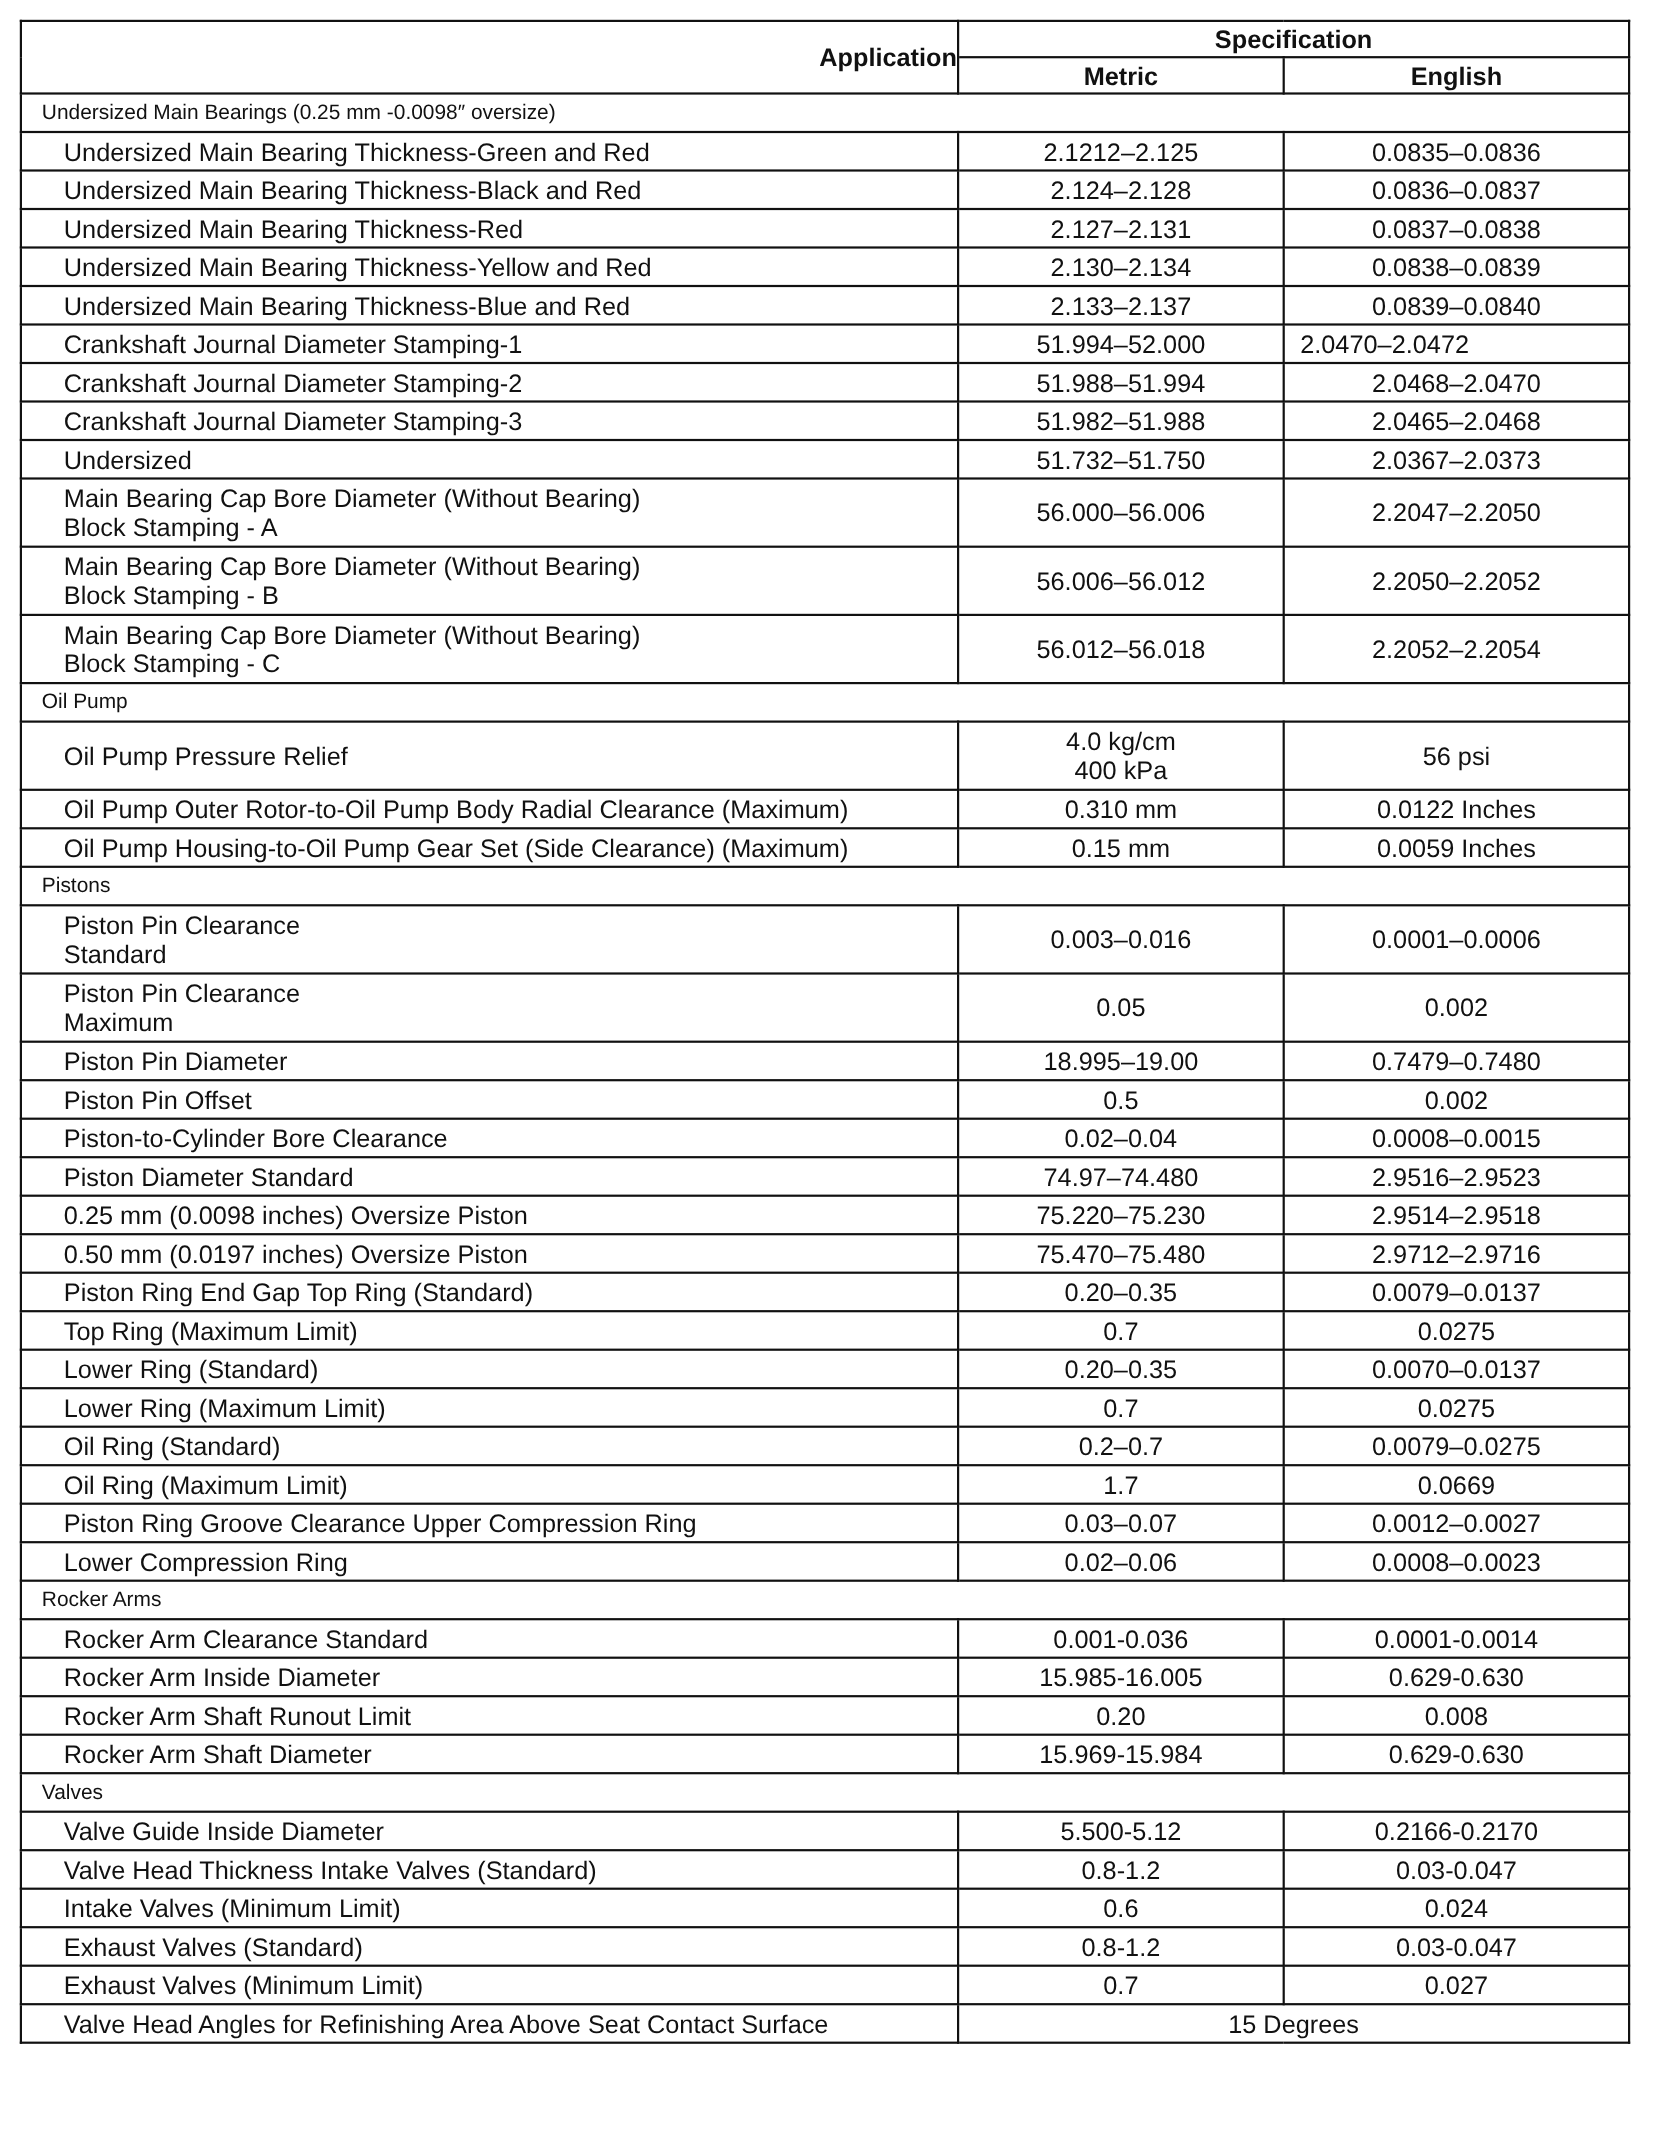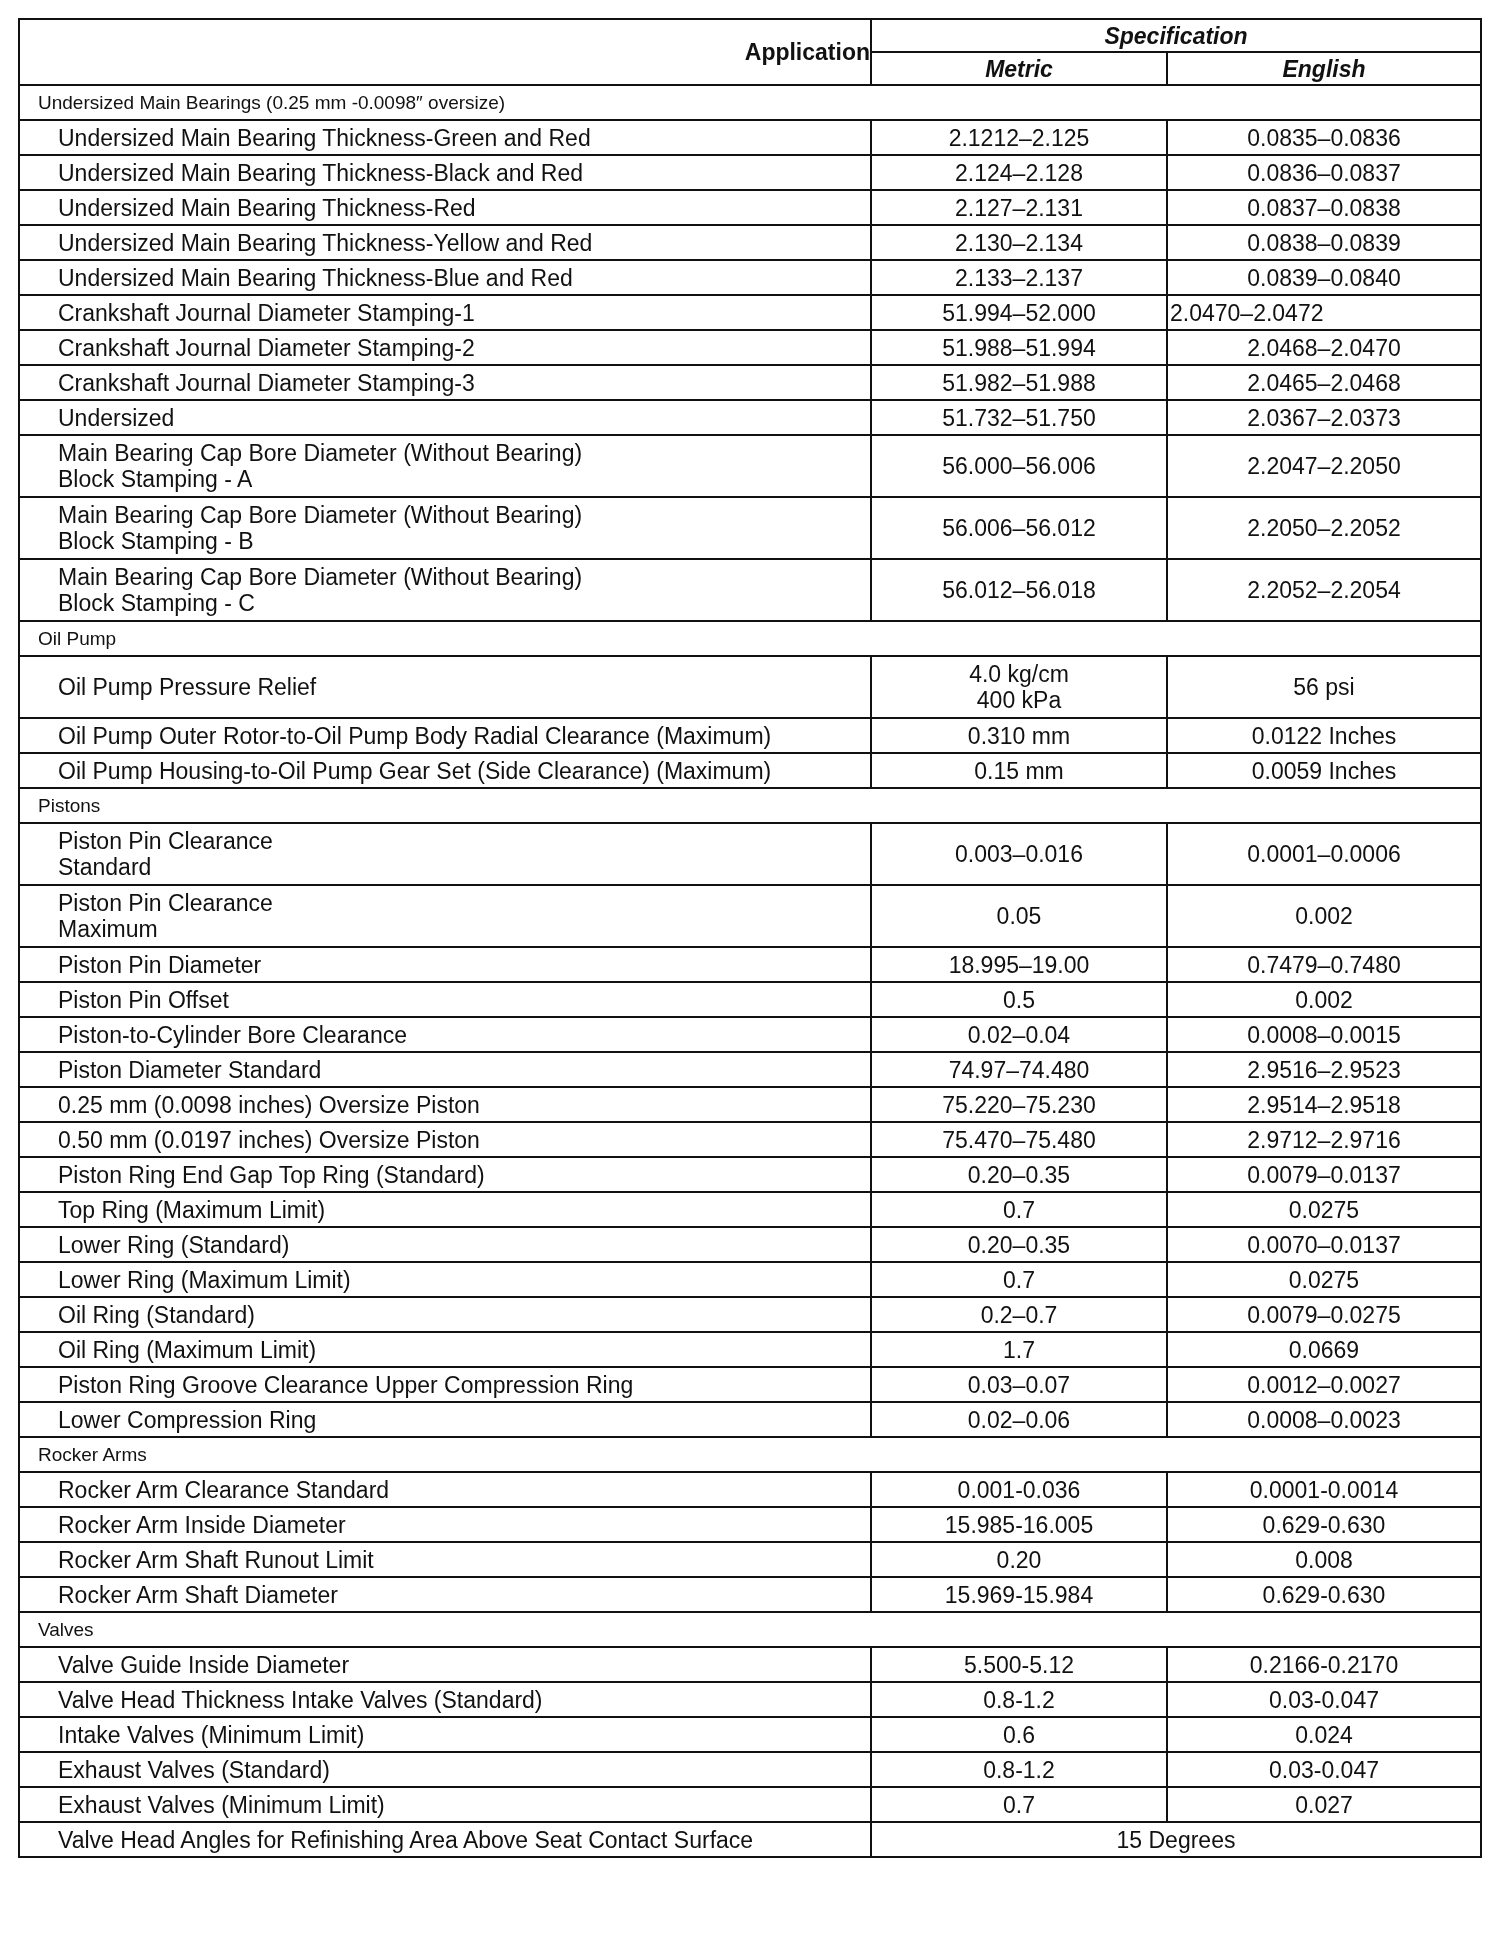--- a/index.html
+++ b/index.html
@@ -42,41 +42,40 @@
     vertical-align: bottom;
     padding-bottom: 6px;
     font-weight: bold;
     font-size: 22px;
   }
   th.h-spec, th.h-sub {
     text-align: center;
     font-weight: bold;
     font-size: 22px;
     height: 31px;
-    font-style: italic;
   }
   tr.section td {
     height: 33px;
     padding-left: 18px;
     font-size: 19px;
   }
   tr.item td.app {
     padding-left: 38px;
     height: 33px;
   }
   tr.item td.app.multi {
     height: 60px;
     border-radius: 23px;
   }
   tr.item td.val {
     text-align: center;
   }
   tr.item td.val.left {
     text-align: left;
-    padding-left: 2px;
+    padding-left: 14px;
   }
   tr.item td.val.span {
     text-align: center;
   }
   .line2 { display: block; }
 </style>
 </head>
 <body>
 
 <div class="page">

